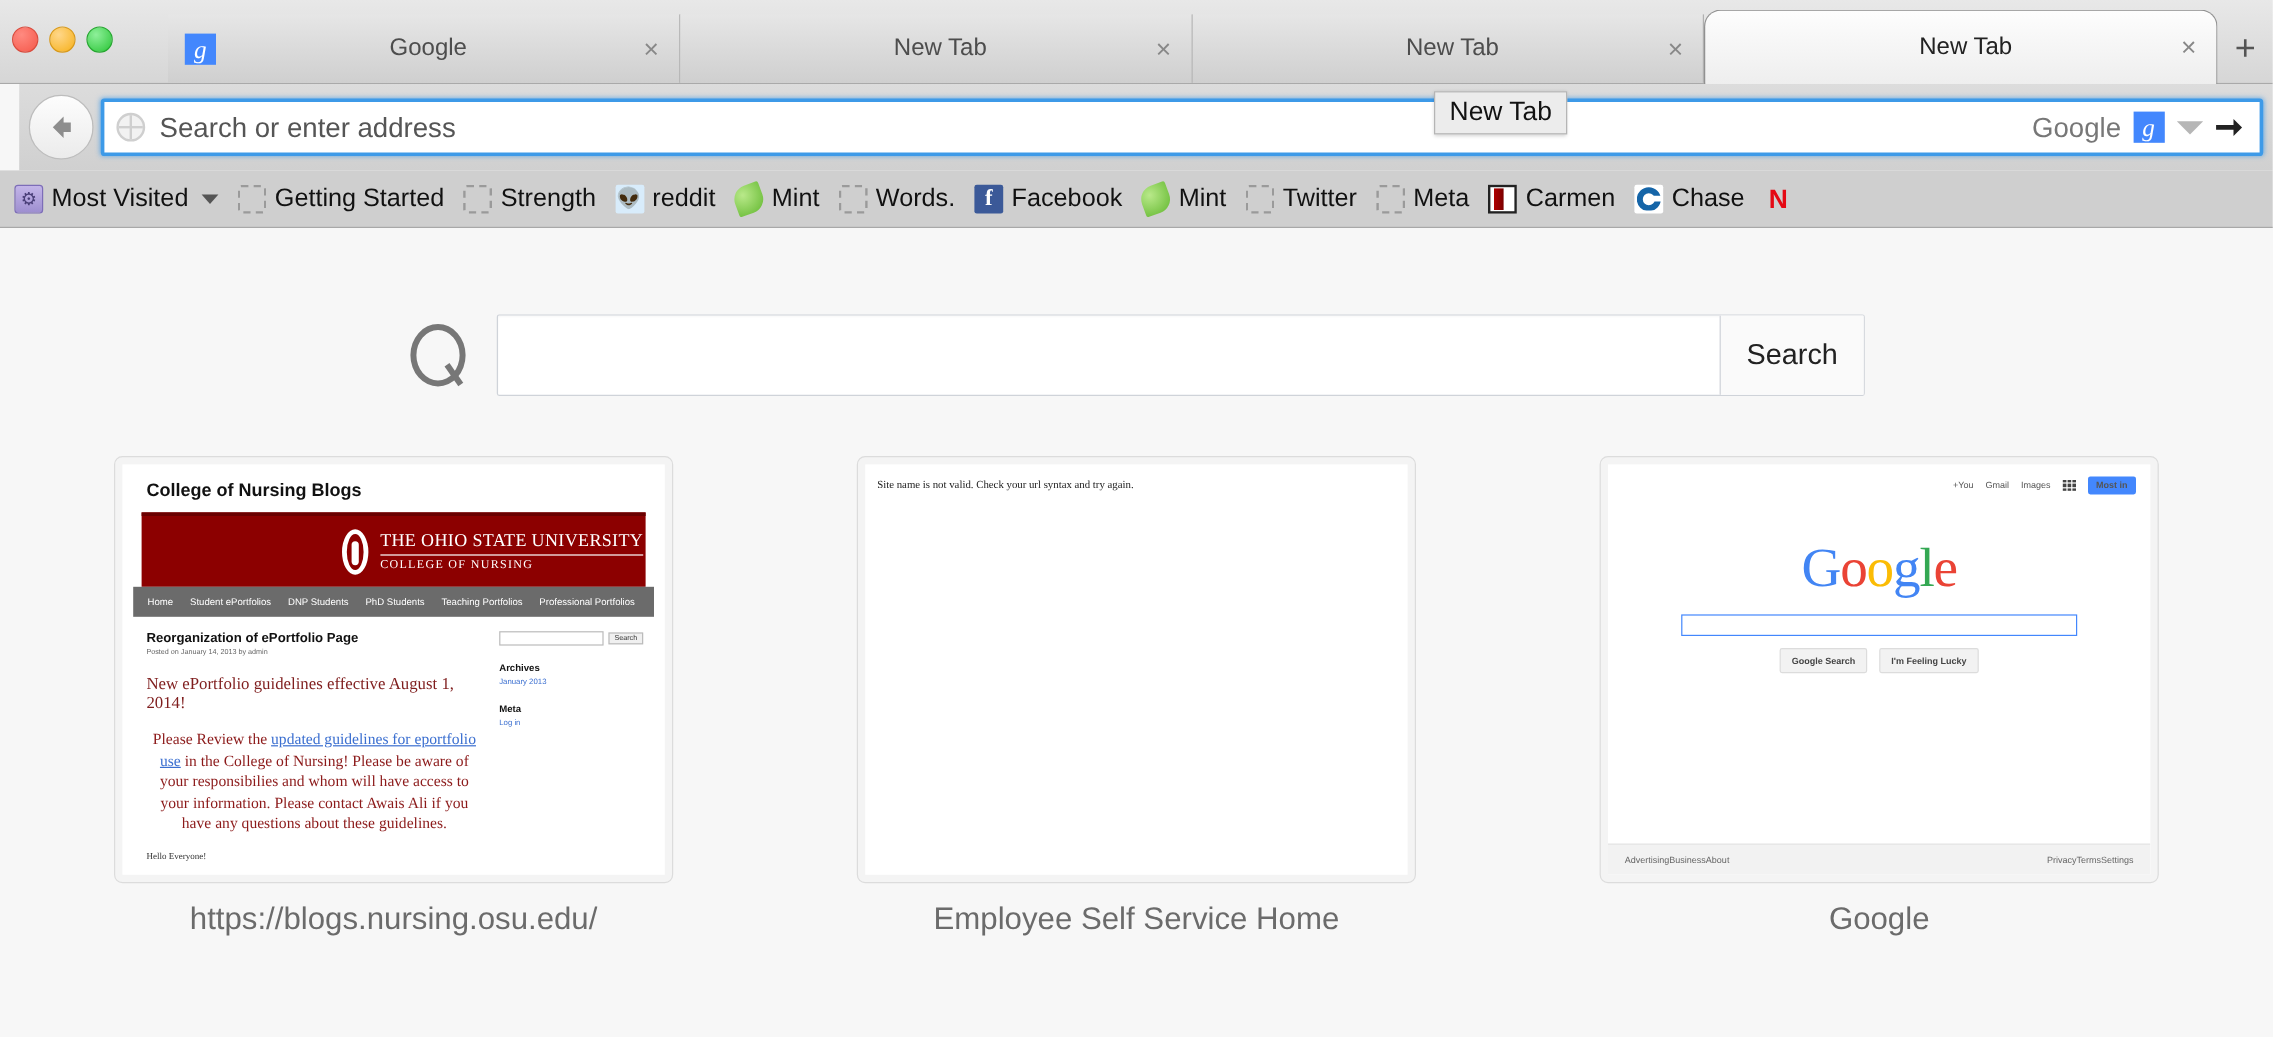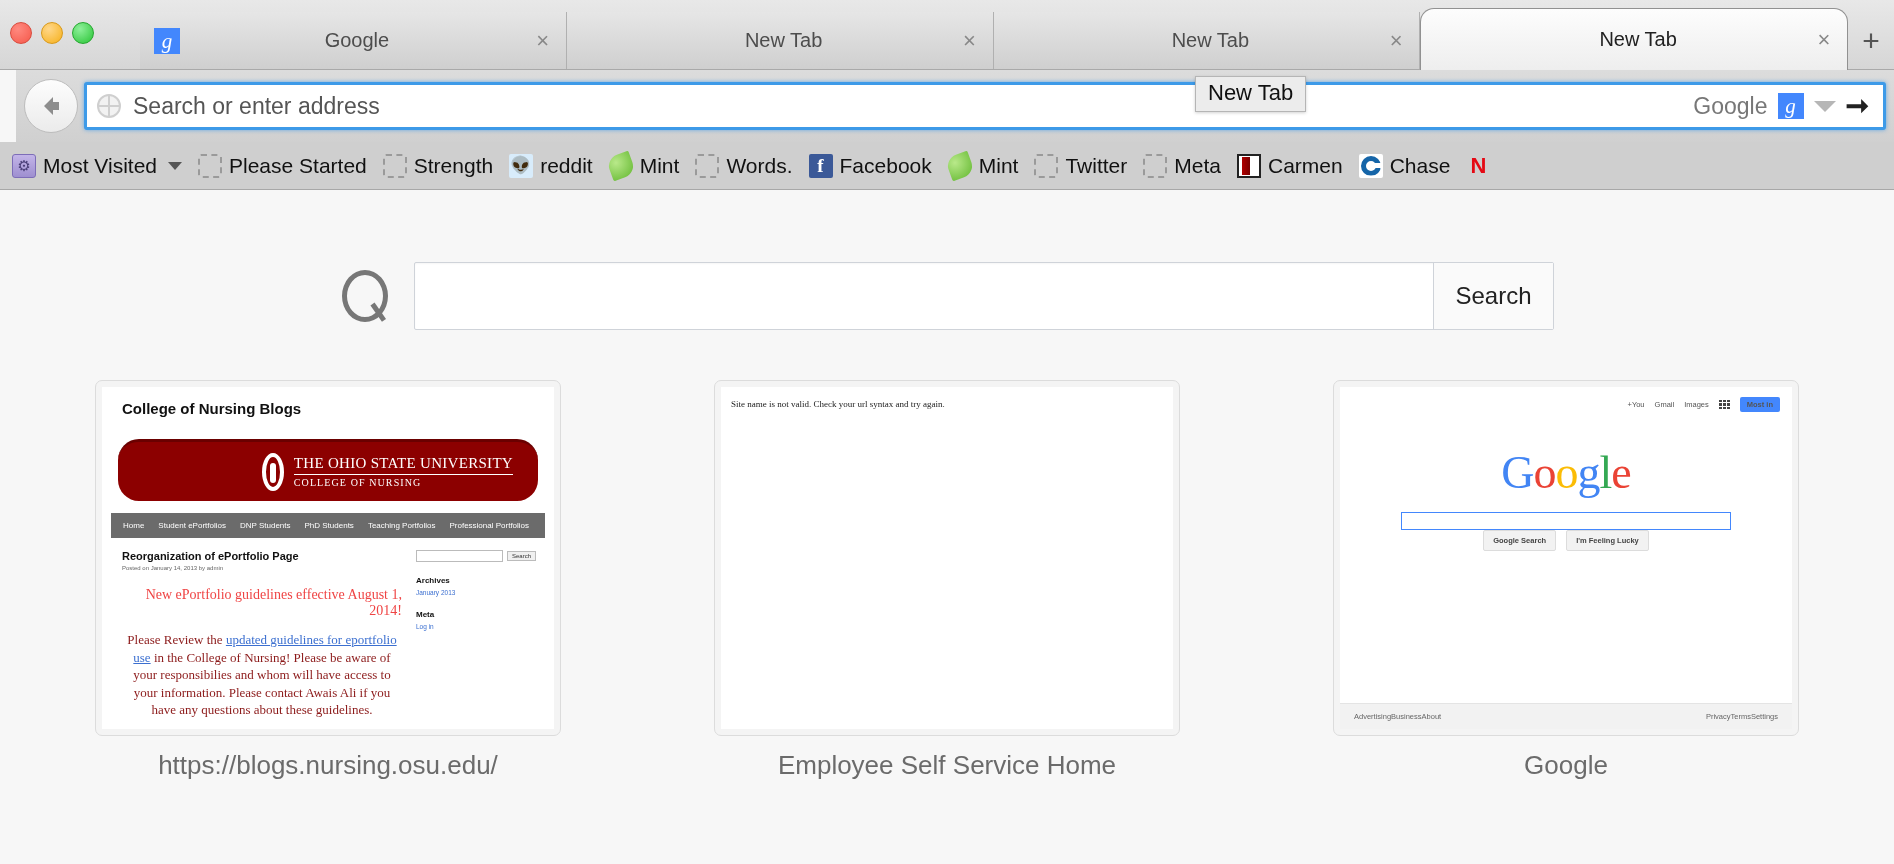--- a/index.html
+++ b/index.html
@@ -375,25 +375,24 @@
     overflow: hidden;
     text-overflow: ellipsis;
     max-width: 578px;
   }
 
   
   .osu-title { font-size: 15px; font-weight: bold; color: #111; padding: 13px 0 10px 20px; }
   .osu-band {
     background: #8c0000;
     height: 62px;
-    margin: 12px 16px;
+    margin: 0 16px;
     border-top: 3px solid #6a0000;
     display: flex; align-items: center; justify-content: flex-end;
-    padding-right: 25px;
-    border-radius: 21px;
+    padding-right: 2px;
   }
   .osu-logo-o {
     width: 22px; height: 38px;
     border: 4px solid #fff;
     border-radius: 50%;
     margin-right: 10px;
     position: relative;
   }
   .osu-logo-o::after{
     content:""; position:absolute; left:4px; top:6px; width:6px; height:20px;
@@ -410,22 +409,22 @@
     align-items: center;
     gap: 14px;
     padding-left: 12px;
   }
   .osu-nav span { color: #fff; font-size: 8px; white-space: nowrap; }
   .osu-body { display: flex; padding: 12px 18px 0 20px; }
   .osu-main { flex: 1; padding-right: 14px; }
   .osu-post-title { font-size: 11px; font-weight: bold; color: #111; }
   .osu-post-meta { font-size: 6px; color: #666; margin-top: 3px; }
   .osu-red-lead {
-    color: #ef4444; font-family: "Liberation Serif", serif;
-    font-size: 14px; text-align: right; margin-top: 16px;
+    color: #7f1d1d; font-family: "Liberation Serif", serif;
+    font-size: 14px; text-align: left; margin-top: 16px;
   }
   .osu-red-para {
     color: #8c1a1a; font-family: "Liberation Serif", serif;
     font-size: 13px; text-align: center; margin-top: 12px; line-height: 1.35;
   }
   .osu-link { color: #3b6fd0; text-decoration: underline; }
   .osu-hello { font-size: 7.5px; color: #333; margin-top: 14px; font-family:"Liberation Serif", serif;}
   .osu-side { width: 120px; }
   .osu-side-searchrow { display: flex; align-items: center; gap: 4px; }
   .osu-side-input { flex:1; height: 12px; border: 1px solid #bbb; background: #fff; }
@@ -465,21 +464,21 @@
   .g-logo .b { color: #4285f4; }
   .g-logo .r { color: #ea4335; }
   .g-logo .y { color: #fbbc05; }
   .g-logo .g { color: #34a853; }
   .g-input {
     width: 330px; height: 18px;
     margin: 16px auto 0 auto;
     border: 1px solid #4387fd;
     background: #fff;
   }
-  .g-buttons { display: flex; justify-content: center; gap: 10px; }
+  .g-buttons { display: flex; justify-content: center; gap: 10px; margin-top: 10px; }
   .g-btn {
     background: #f2f2f2; border: 1px solid #dcdcdc;
     font-size: 7.5px; color: #444; font-weight: bold;
     padding: 5px 9px; border-radius: 2px;
   }
   .g-footer {
     position: absolute; left: 0; right: 0; bottom: 0;
     height: 26px;
     background: #f2f2f2;
     border-top: 1px solid #e4e4e4;
@@ -555,21 +554,21 @@
 <div class="bookmarks">
 
   <div class="bm">
     <span class="bm-ico ico-folder"></span>
     <span>Most Visited</span>
     <span class="bm-caret"></span>
   </div>
 
   <div class="bm">
     <span class="bm-ico ico-blank"></span>
-    <span>Please Started</span>
+    <span>Getting Started</span>
   </div>
 
   <div class="bm">
     <span class="bm-ico ico-blank"></span>
     <span>Strength</span>
   </div>
 
   <div class="bm">
     <span class="bm-ico ico-reddit">👽</span>
     <span>reddit</span>

